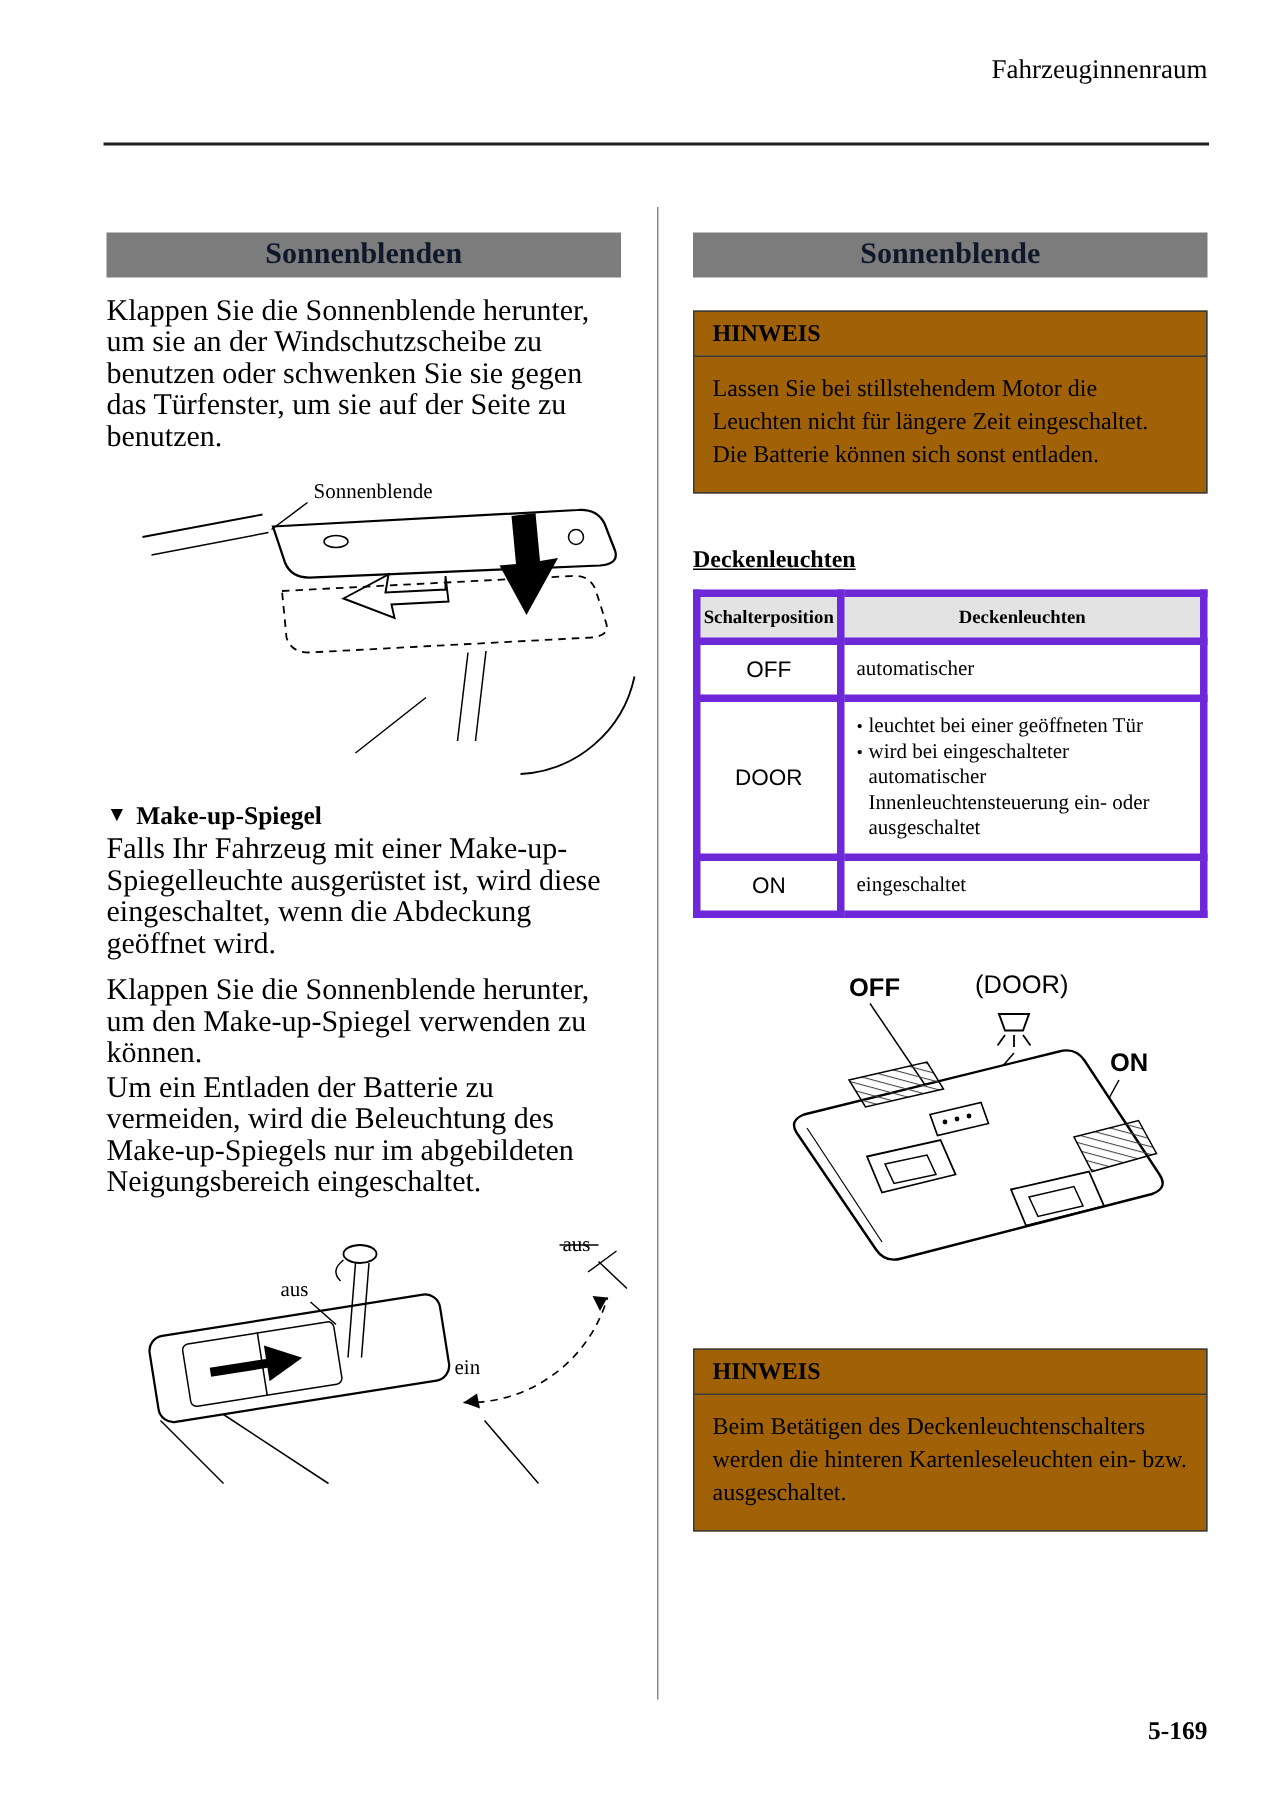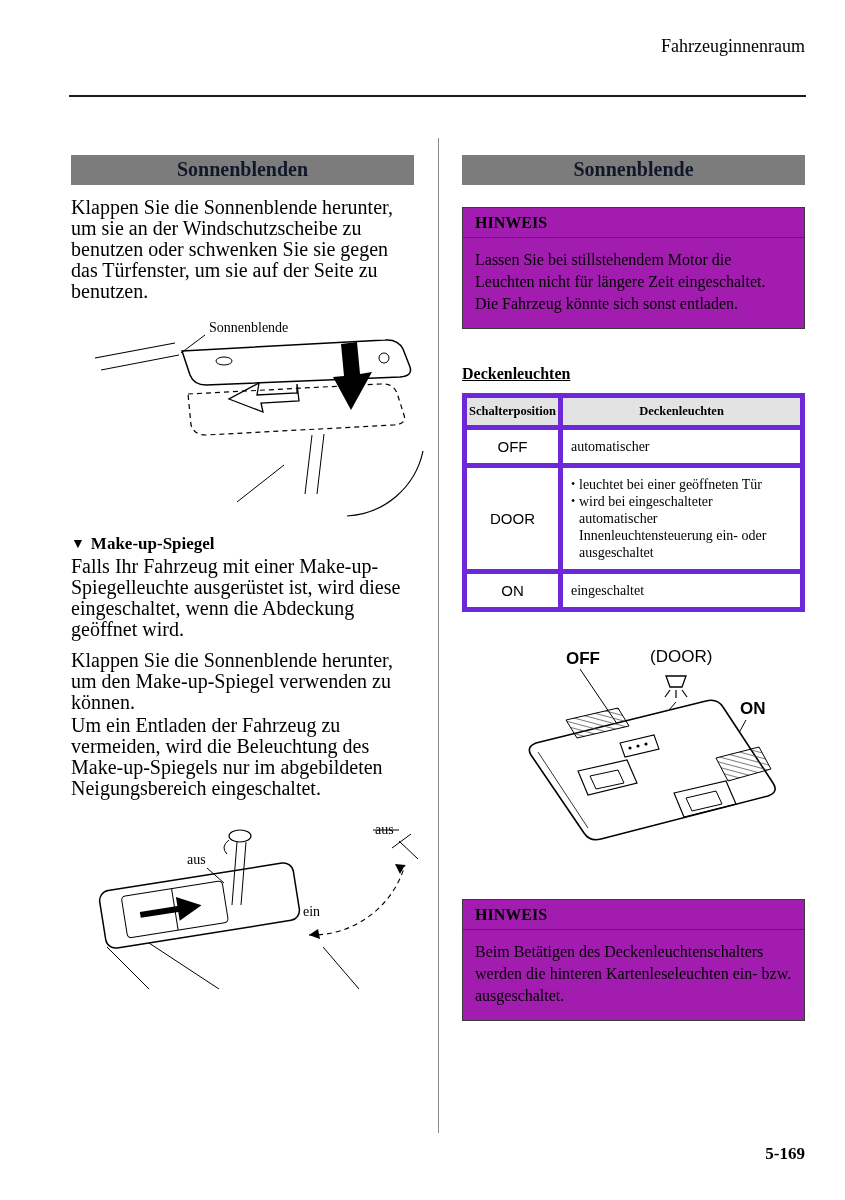--- a/index.html
+++ b/index.html
@@ -30,21 +30,21 @@
   figure { margin:16px; }
   .fig { display:block; }
   .fig-1 { margin-top:6px; }
   .fig-2 { margin-top:14px; }
   .fig-3 { margin-top:28px; }
   svg text.serif-label { font-family:"Liberation Serif", serif; font-size:14px; fill:#000; }
   svg text.sans-label { font-family:"Liberation Sans", sans-serif; font-size:17px; fill:#000; }
   svg text.bold { font-weight:bold; }
 
   
-  .note { border:1px solid #3a3a3a; margin-top:22px; background:#a21caf; }
+  .note { border:1px solid #3a3a3a; margin-top:22px; background:#a16207; }
   .note-title { font-size:16px; font-weight:bold; padding:6px 12px 5px; border-bottom:1px solid #3a3a3a; }
   .note-body { padding:11px 12px 13px; font-size:16px; line-height:22px; }
   .note-2 { margin-top:24px; }
 
   .underlined-head { margin-top:36px; font-size:16px; font-weight:bold; text-decoration:underline; }
 
   
   .spec-table { width:100%; border-collapse:collapse; margin-top:10px; }
   .spec-table th, .spec-table td { border:5px solid #6d28d9; }
   .spec-table th { background:#e3e3e3; font-size:12.5px; padding:6px 2px; font-weight:bold; }
@@ -97,21 +97,21 @@
       </svg>
     </figure>
 
     <div class="sub-head">
       <span class="marker">▼</span>
       <span>Make-up-Spiegel</span>
     </div>
 
     <p class="body">Falls Ihr Fahrzeug mit einer Make-up-Spiegelleuchte ausgerüstet ist, wird diese eingeschaltet, wenn die Abdeckung geöffnet wird.</p>
     <p class="body" style="margin-top:10px">Klappen Sie die Sonnenblende herunter, um den Make-up-Spiegel verwenden zu können.</p>
-    <p class="body">Um ein Entladen der Fahrzeug zu vermeiden, wird die Beleuchtung des Make-up-Spiegels nur im abgebildeten Neigungsbereich eingeschaltet.</p>
+    <p class="body">Um ein Entladen der Batterie zu vermeiden, wird die Beleuchtung des Make-up-Spiegels nur im abgebildeten Neigungsbereich eingeschaltet.</p>
 
     <figure>
       <svg class="fig fig-2" width="343" height="175" viewBox="0 0 343 175">
 
         <ellipse cx="153" cy="21" rx="11" ry="6" fill="none" stroke="#000" stroke-width="1.2"></ellipse>
         <path d="M142 25 q-9 7 -2 14" fill="none" stroke="#000" stroke-width="1"></path>
 
         <line x1="150" y1="27" x2="145" y2="90" stroke="#000" stroke-width="1"></line>
         <line x1="159" y1="27" x2="154" y2="90" stroke="#000" stroke-width="1"></line>
 
@@ -141,21 +141,21 @@
       </svg>
     </figure>
   </div>
 
   <div class="col col-right">
 
     <div class="section-bar">Sonnenblende</div>
 
     <div class="note">
       <div class="note-title">HINWEIS</div>
-      <div class="note-body">Lassen Sie bei stillstehendem Motor die Leuchten nicht für längere Zeit eingeschaltet. Die Fahrzeug könnte sich sonst entladen.</div>
+      <div class="note-body">Lassen Sie bei stillstehendem Motor die Leuchten nicht für längere Zeit eingeschaltet. Die Batterie können sich sonst entladen.</div>
     </div>
 
     <div class="underlined-head">Deckenleuchten</div>
 
     <table class="spec-table">
       <thead>
         <tr>
           <th class="c1">Schalterposition</th>
           <th>Deckenleuchten</th>
         </tr>

